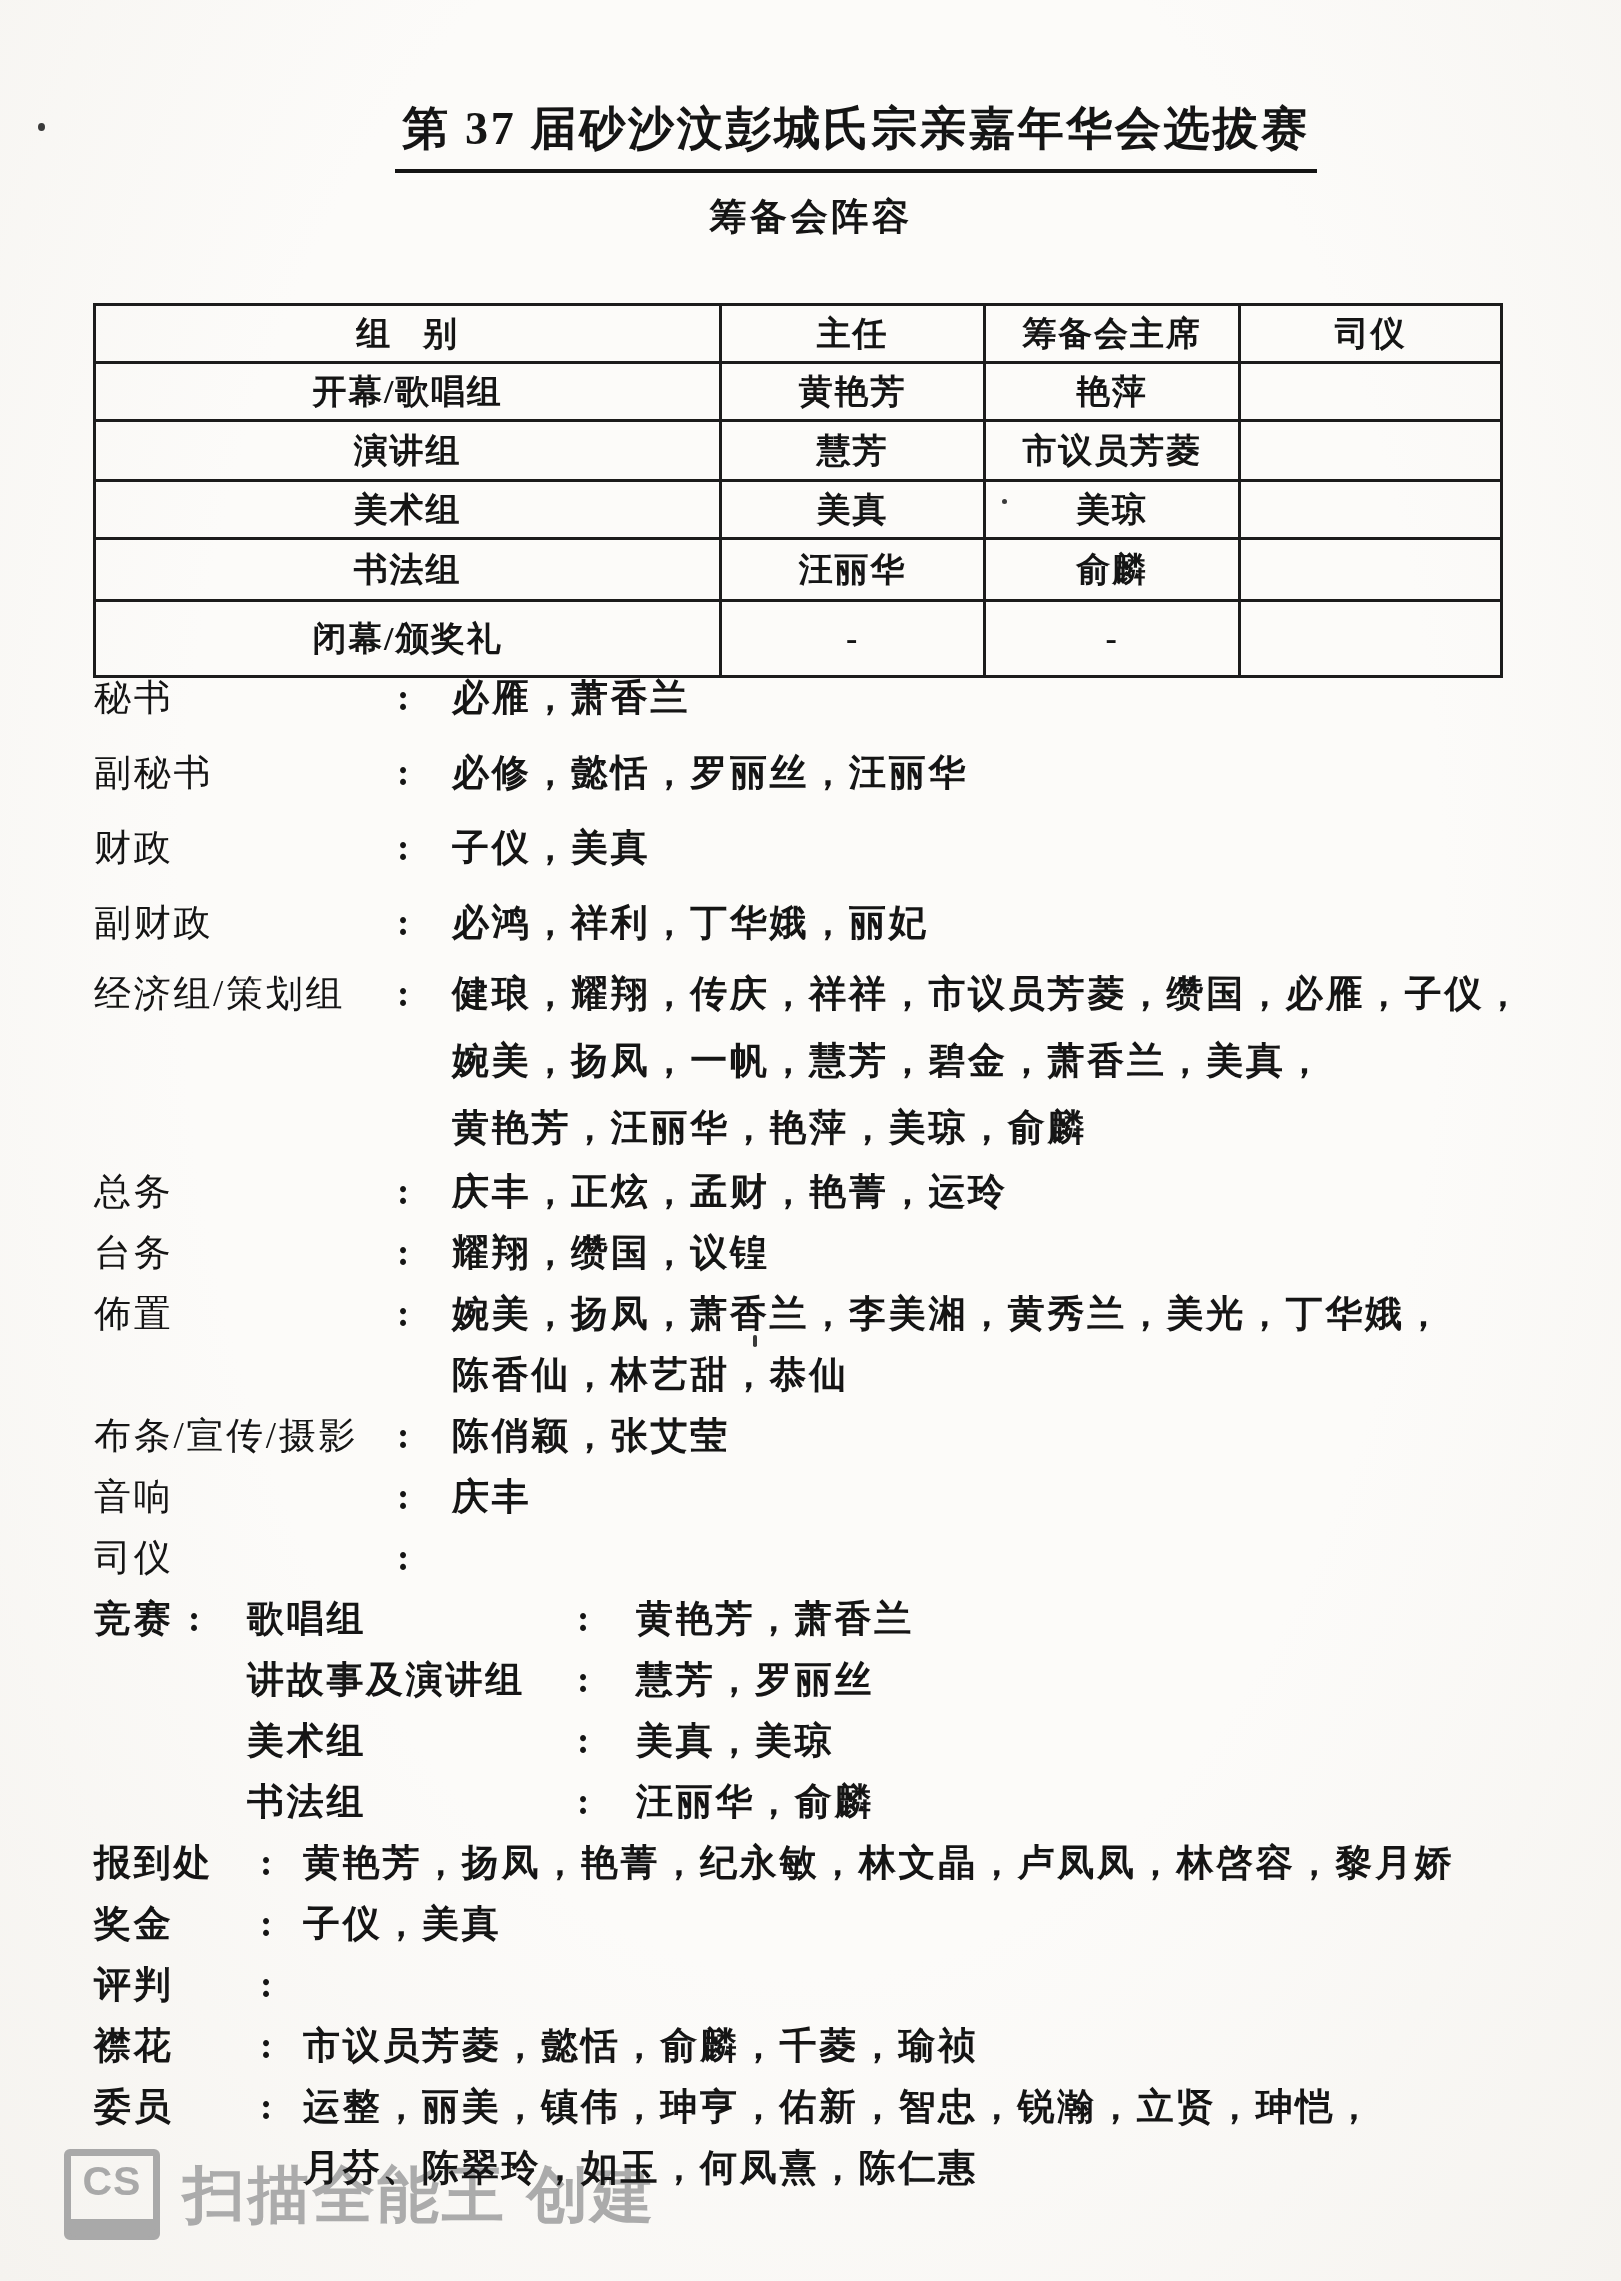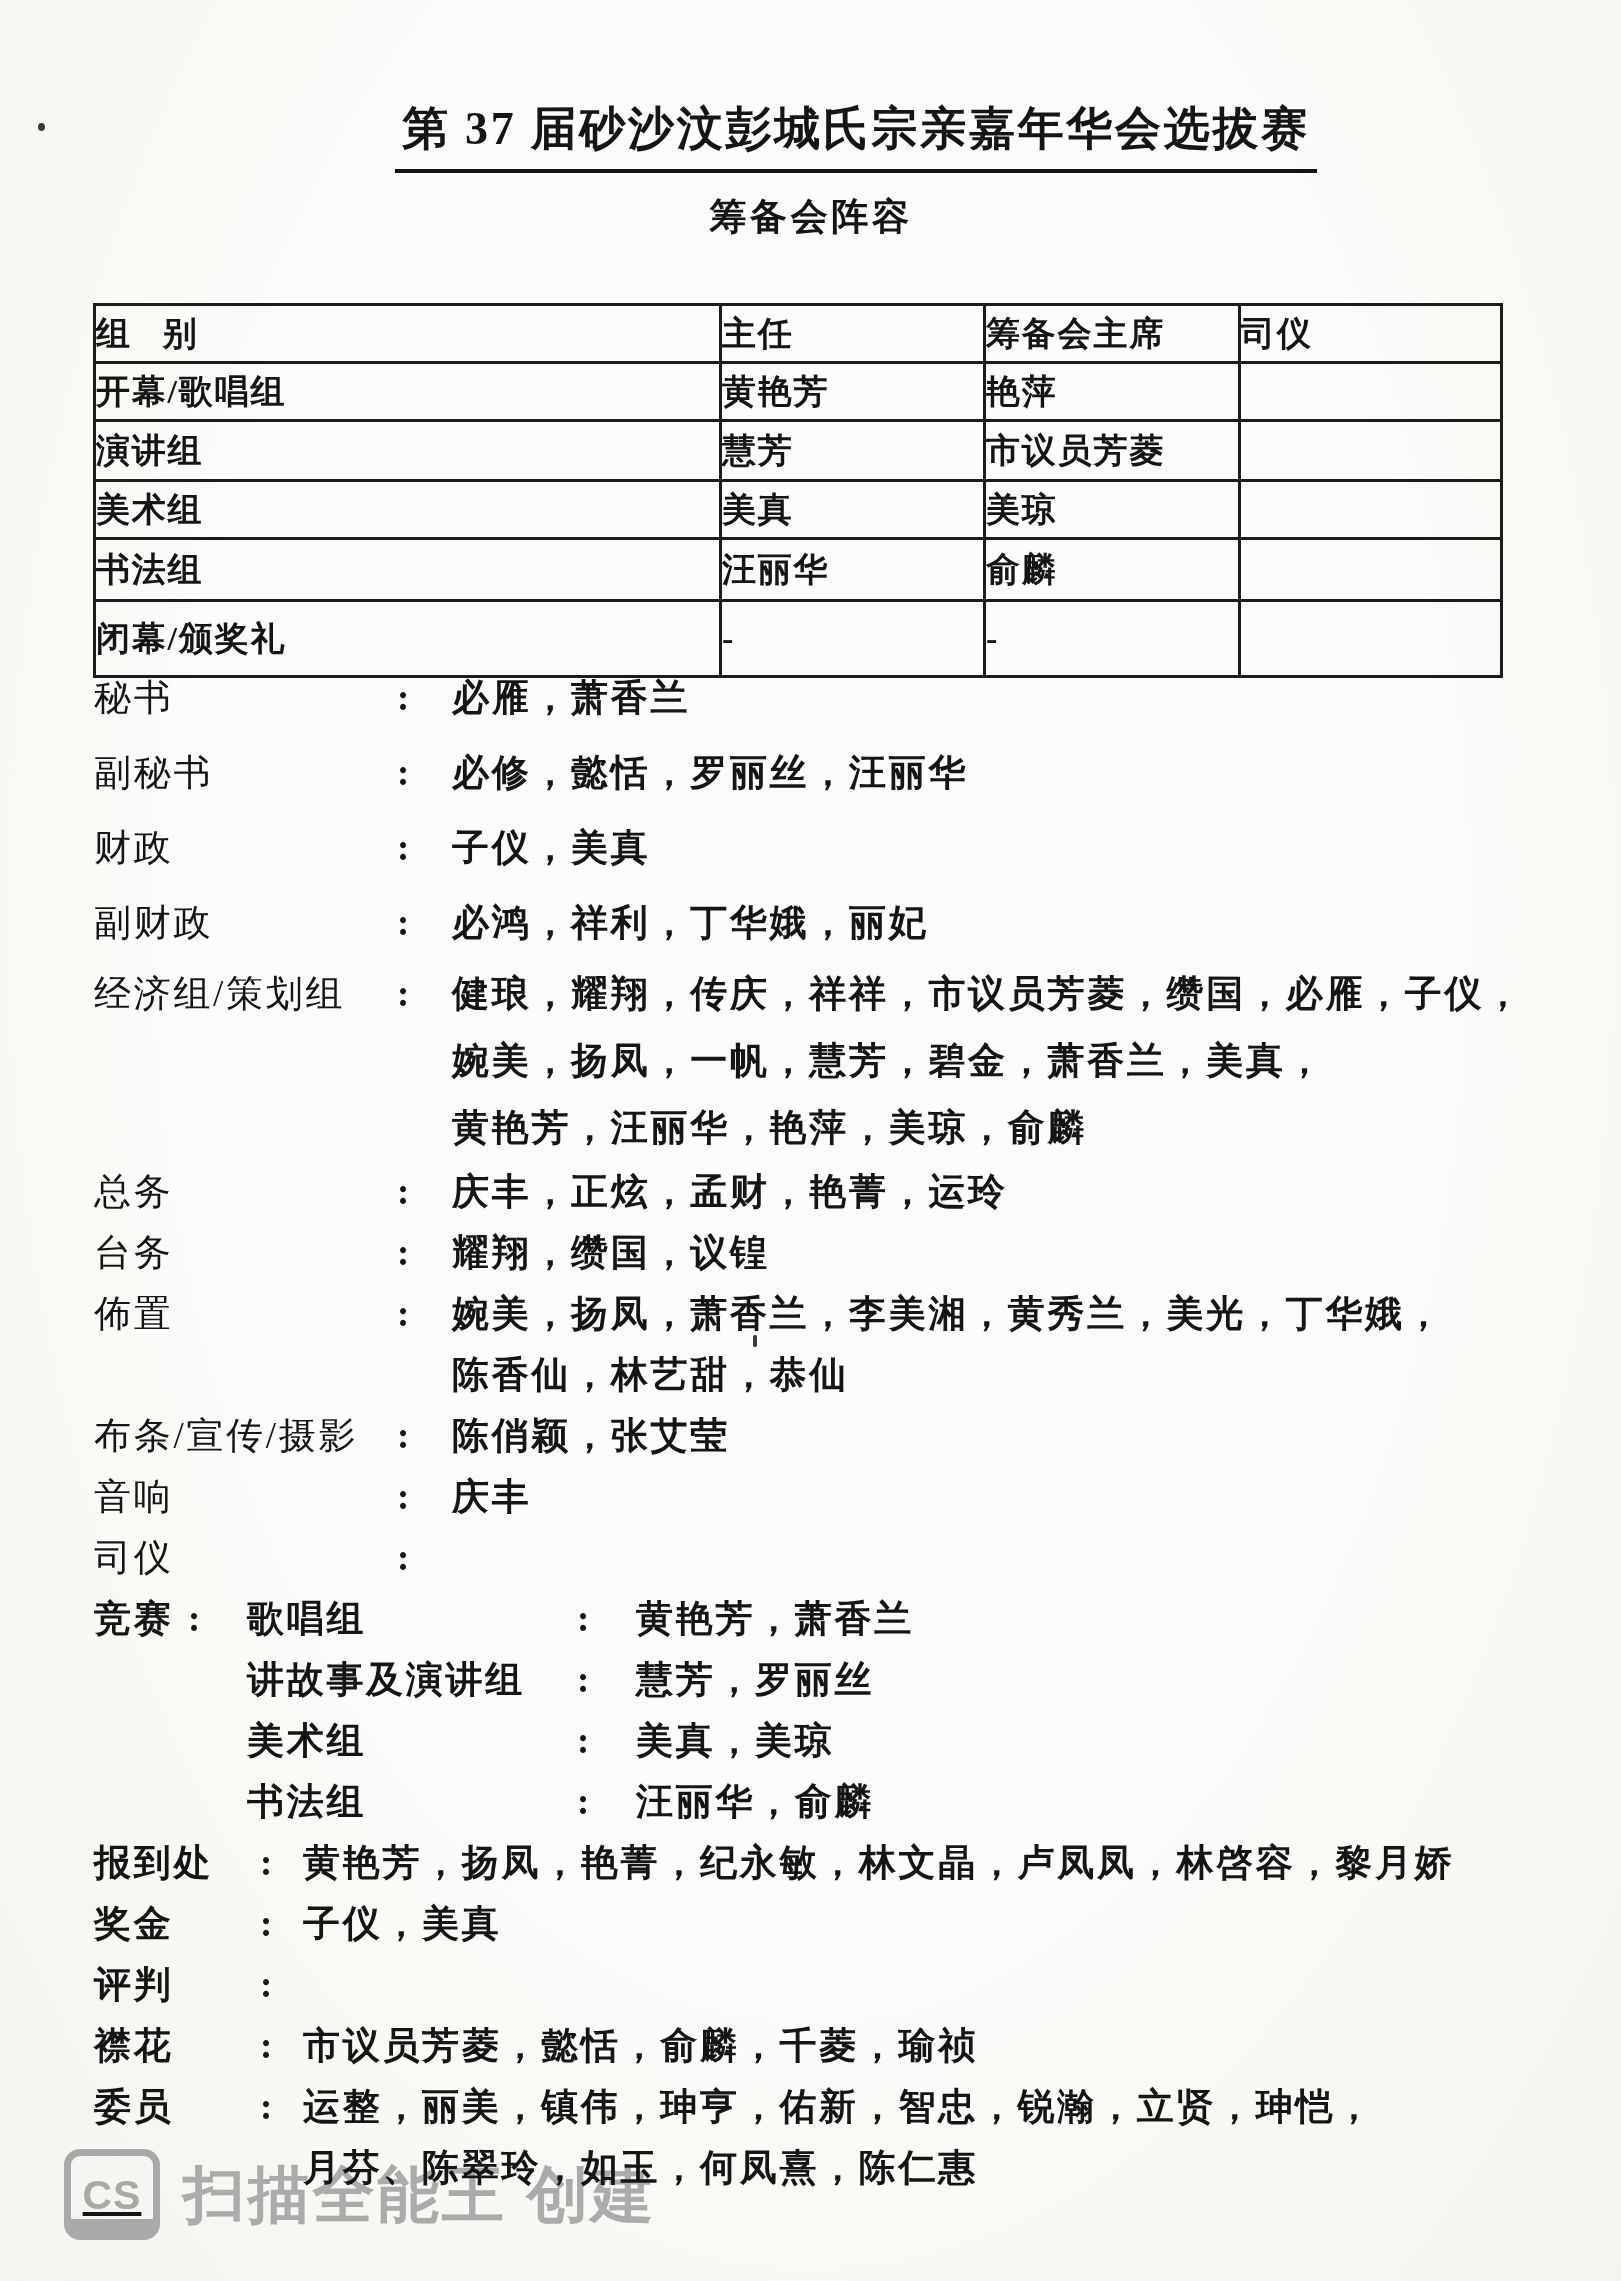--- a/index.html
+++ b/index.html
@@ -23,21 +23,21 @@
   }
   .subtitle{position:absolute;top:192px;left:0;width:100%;text-align:center;
     font-size:37px;font-weight:700;letter-spacing:3.6px;z-index:2;}
   
   table.committee{
     position:absolute;left:93px;top:303px;
     width:1406px;table-layout:fixed;border-collapse:collapse;z-index:2;
   }
   table.committee td,table.committee th{
     border:3.6px solid #1c1c1c;
-    text-align:left;vertical-align:middle;
+    text-align:center;vertical-align:middle;
     font-size:34px;font-weight:700;letter-spacing:1.8px;
     padding:0;overflow:hidden;white-space:pre;
   }
   tr.h-head td{height:55px;}
   tr.h-r1 td{height:55px;}
   tr.h-r2 td{height:57px;}
   tr.h-r3 td{height:55px;}
   tr.h-r4 td{height:59px;}
   tr.h-r5 td{height:73px;}
   
@@ -48,22 +48,22 @@
   .cln{width:55px;flex:0 0 55px;font-size:37px;font-weight:700;}
   .nms{flex:1;font-size:37px;font-weight:700;letter-spacing:2.7px;white-space:nowrap;}
   .clbl{width:94px;flex:0 0 94px;font-size:37px;font-weight:700;letter-spacing:2.7px;}
   .ccln{width:59px;flex:0 0 59px;font-size:37px;font-weight:700;}
   .slbl{width:330px;flex:0 0 330px;font-size:37px;font-weight:700;letter-spacing:2.7px;white-space:nowrap;}
   .scln{width:59px;flex:0 0 59px;font-size:37px;font-weight:700;}
   .blbl{width:166px;flex:0 0 166px;font-size:37px;font-weight:700;letter-spacing:2.7px;white-space:nowrap;}
   .bcln{width:43px;flex:0 0 43px;font-size:37px;font-weight:700;}
   
   .watermark{position:absolute;left:64px;top:2149px;display:flex;align-items:center;z-index:1;}
-  .ws-icon{position:relative;width:82px;height:77px;border:7.1px solid #a9a9a9;border-radius:16px;
-    display:flex;justify-content:center;align-items:center;background:transparent;flex:0 0 auto;text-decoration:underline;}
+  .ws-icon{position:relative;width:82px;height:77px;border:7.1px solid #a9a9a9;border-radius:6px;
+    display:flex;justify-content:center;align-items:flex-start;background:transparent;flex:0 0 auto;}
   .ws-cs{font-family:"Liberation Sans","DejaVu Sans",sans-serif;font-size:41px;line-height:50px;
     font-weight:800;color:#a9a9a9;letter-spacing:0.9px;}
   .ws-bar{position:absolute;left:-1.8px;right:-1.8px;bottom:-3.6px;height:18px;background:#a9a9a9;
     border-radius:1.8px 1.8px 8px 8px;}
   .ws-text{margin-left:23px;font-family:"Liberation Sans","DejaVu Sans",sans-serif;
     font-size:62px;font-weight:700;color:#ababab;letter-spacing:2.7px;white-space:pre;}
   
   .speck{position:absolute;background:#3a3a3a;border-radius:50%;z-index:3;}
   .s1{left:38px;top:123px;width:7.1px;height:8px;}
   .s2{left:1002px;top:499px;width:5.3px;height:5.3px;}

